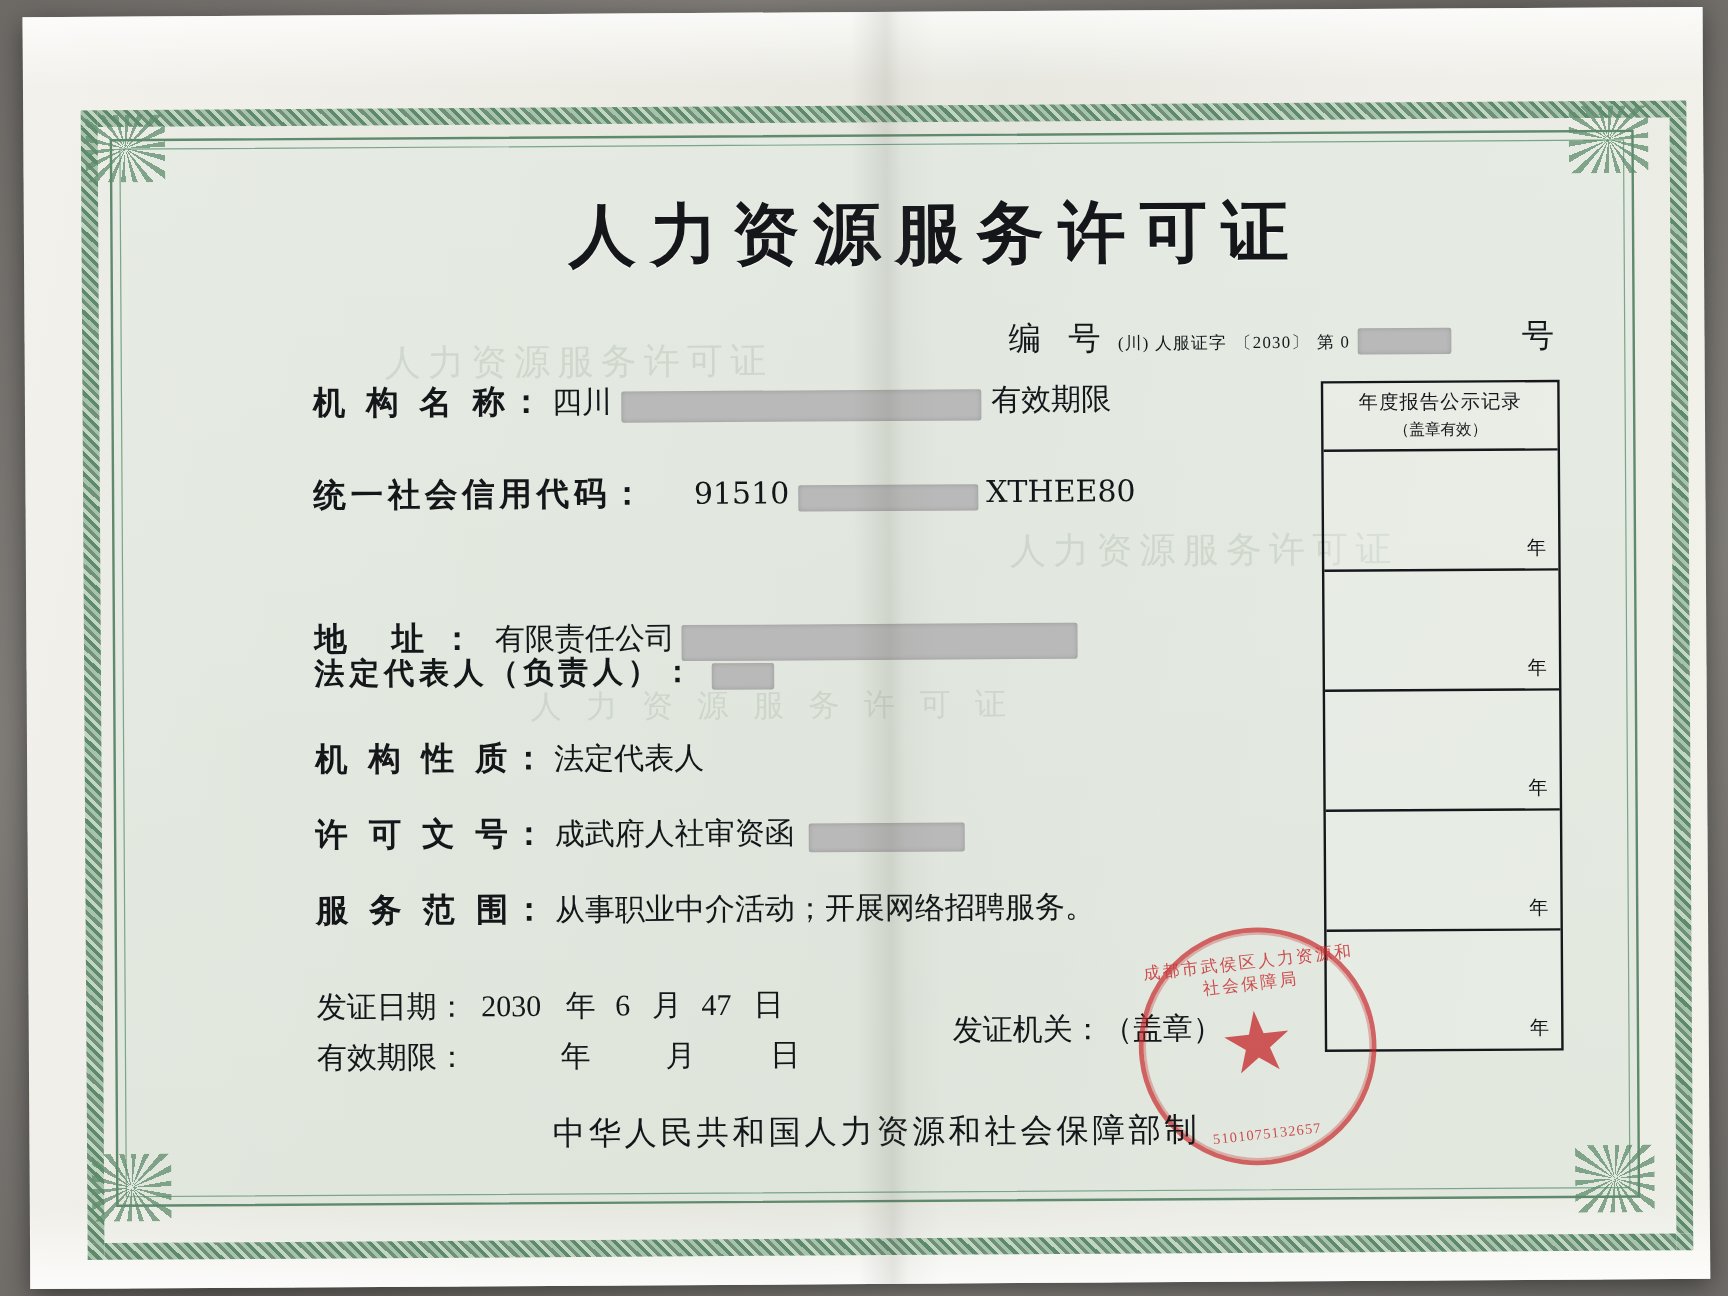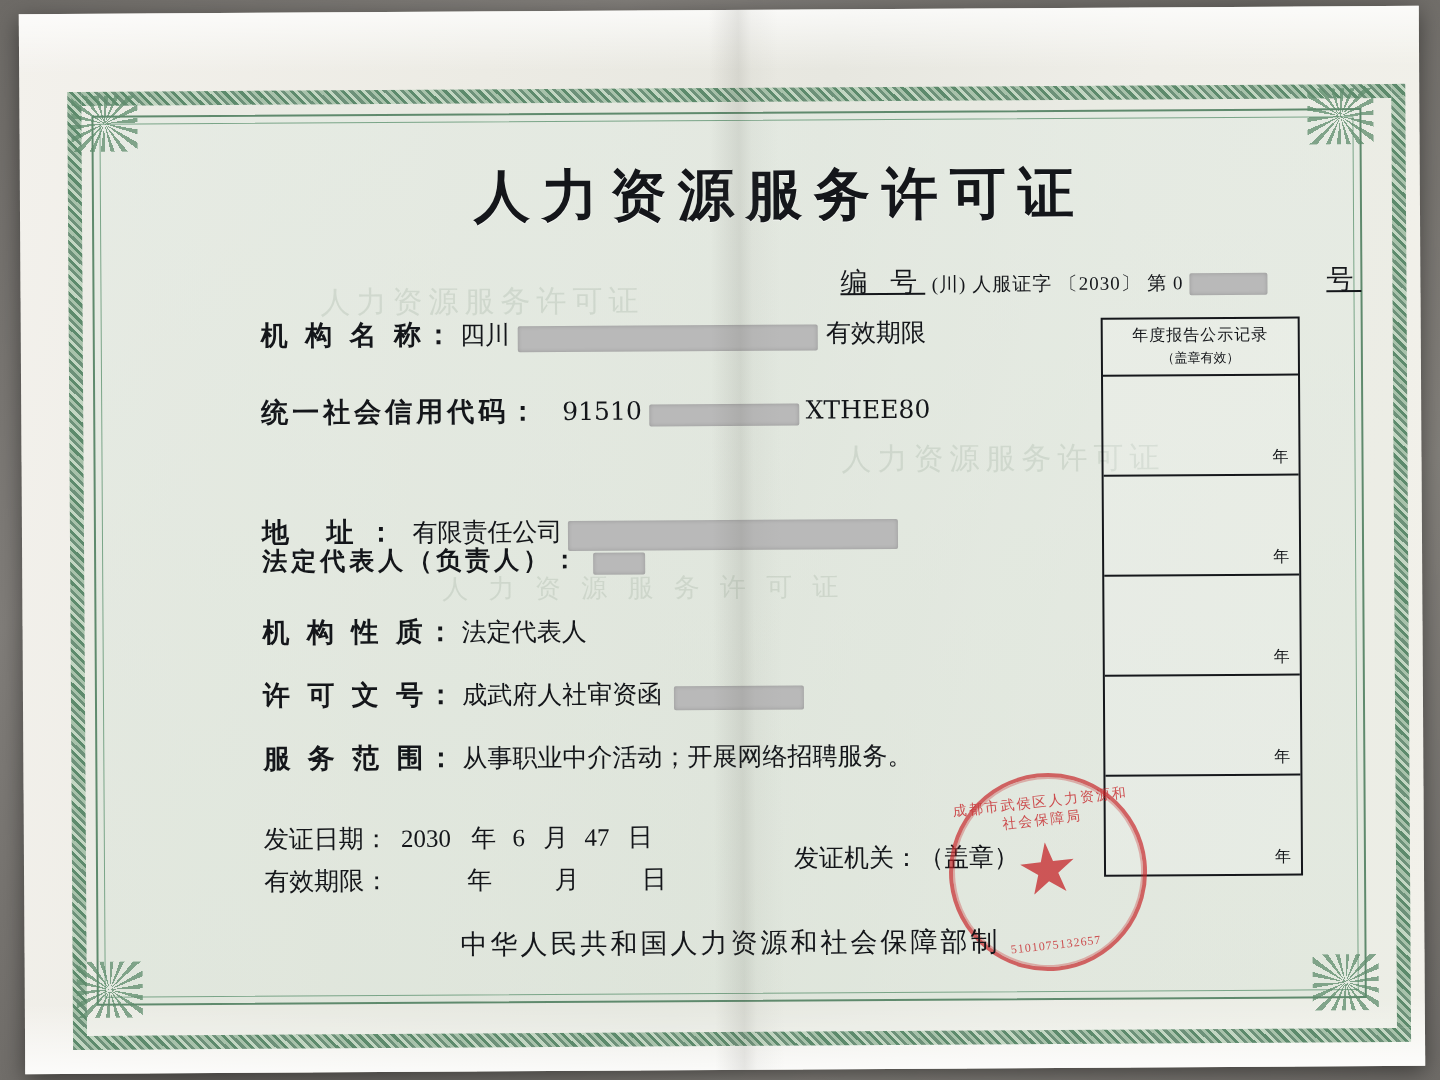--- a/index.html
+++ b/index.html
@@ -123,22 +123,22 @@
   }
 
   #serial {
     position: absolute;
     left: 740px; top: 145px;
     font-size: 22px;
     color: #15171b;
     white-space: nowrap;
     letter-spacing: 1px;
   }
-  #serial .big { font-size: 27px; letter-spacing: 8px; text-decoration: underline; }
-  #serial .sm  { font-size: 19px; }
+  #serial .big { font-size: 27px; letter-spacing: 8px; }
+  #serial .sm  { font-size: 14px; }
   .redact {
     display: inline-block;
     background: #b9b9b9;
     border-radius: 2px;
     vertical-align: middle;
     box-shadow: inset 0 0 4px rgba(0,0,0,0.18);
   }
 
   .row { position: absolute; left: 160px; white-space: nowrap; }
   .label {
@@ -263,21 +263,21 @@
 
       <div class="row" style="top:195px;">
         <span class="label lbl-sp2">机 构 名 称：</span>
         <span class="value">四川</span>
         <span class="redact" style="width:300px;height:26px;margin:0 4px;"></span>
         <span class="value">有效期限</span>
       </div>
 
       <div class="row" style="top:272px;">
         <span class="label lbl-sp2">统一社会信用代码：</span>
-        <span class="value" style="margin-left:18px;text-align:center;">91510</span>
+        <span class="value" style="margin-left:34px;text-align:center;">91510</span>
         <span class="redact" style="width:150px;height:22px;margin:0 3px;"></span>
         <span class="value">XTHEE80</span>
       </div>
 
       <div class="row" style="top:348px;">
         <span class="label lbl-sp">地        址：</span>
         <span class="value">有限责任公司</span>
         <span class="redact" style="width:330px;height:30px;margin:0 2px;"></span>
       </div>
 

